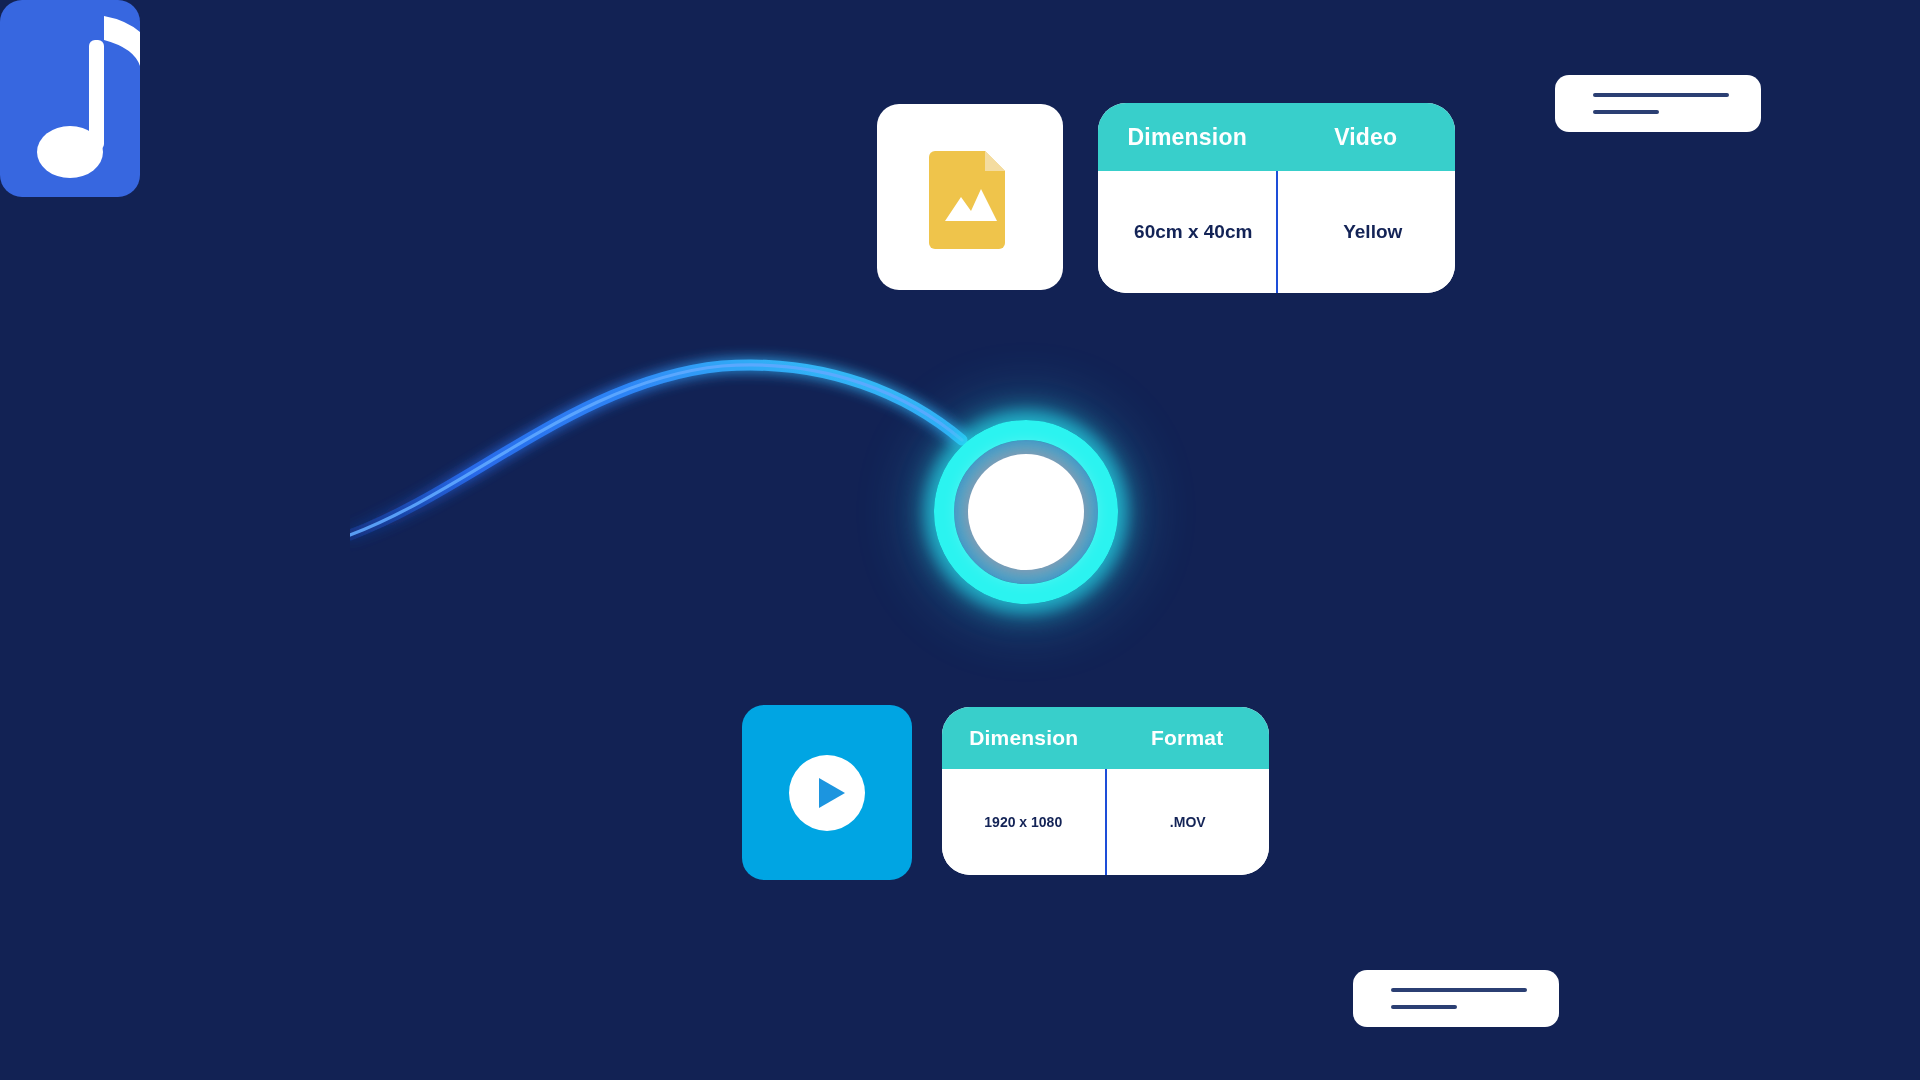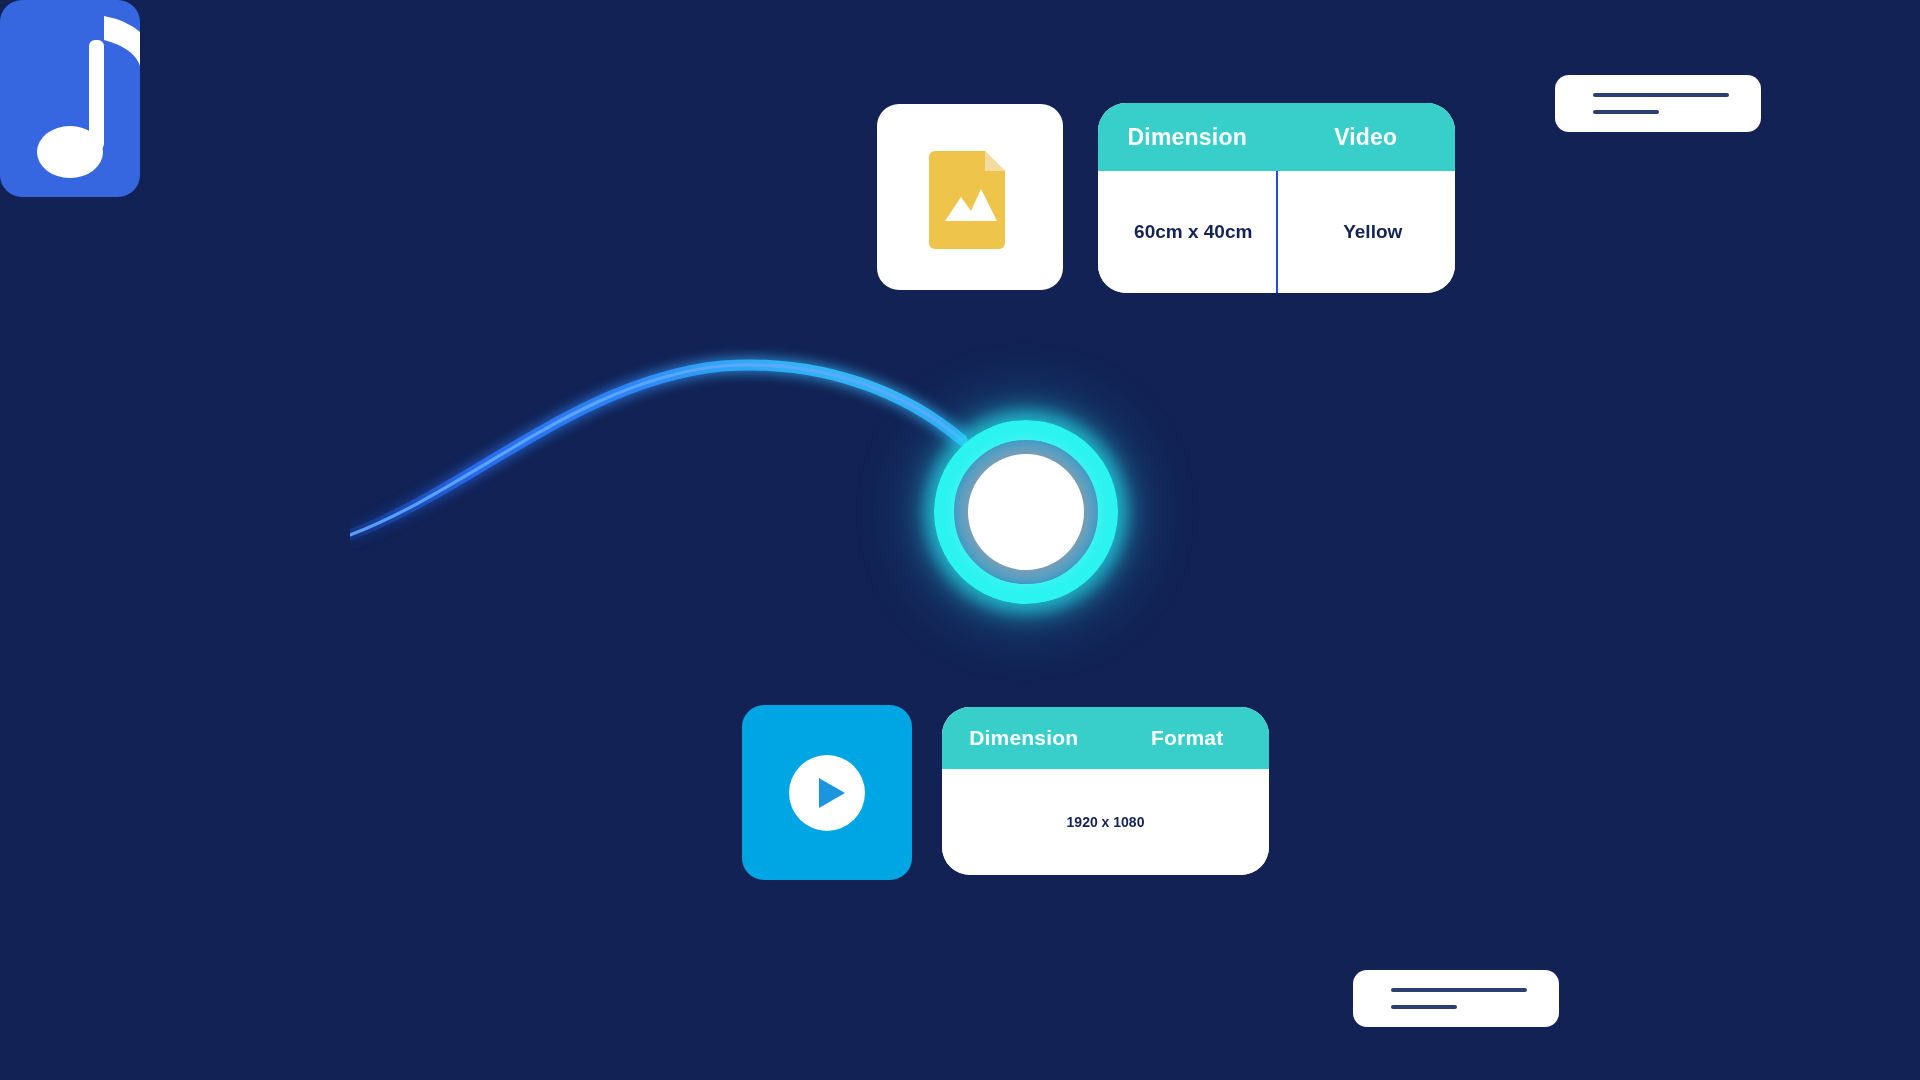--- a/index.html
+++ b/index.html
@@ -270,20 +270,21 @@
     </svg>
   </div>
 
   <div id="video-meta-table" class="meta-table">
     <div class="meta-head">
       <div class="cell">Dimension</div>
       <div class="cell">Format</div>
     </div>
     <div class="meta-body">
       <div class="cell">1920 x 1080</div>
+      <div class="cell">.MOV</div>
     </div>
   </div>
 
   <div id="audio-asset-card">
     <span class="sr">Audio asset</span>
     <svg width="140" height="197" viewBox="0 0 140 197" xmlns="http://www.w3.org/2000/svg" style="position:absolute;left:0;top:0;">
       <rect x="89" y="40" width="15" height="110" rx="6" fill="#FFFFFF"></rect>
       <ellipse cx="70" cy="152" rx="33" ry="26" fill="#FFFFFF"></ellipse>
       <path d="M104 40 q30 8 36 26 v-34 q-14 -12 -36 -16 z" fill="#FFFFFF"></path>
     </svg>

